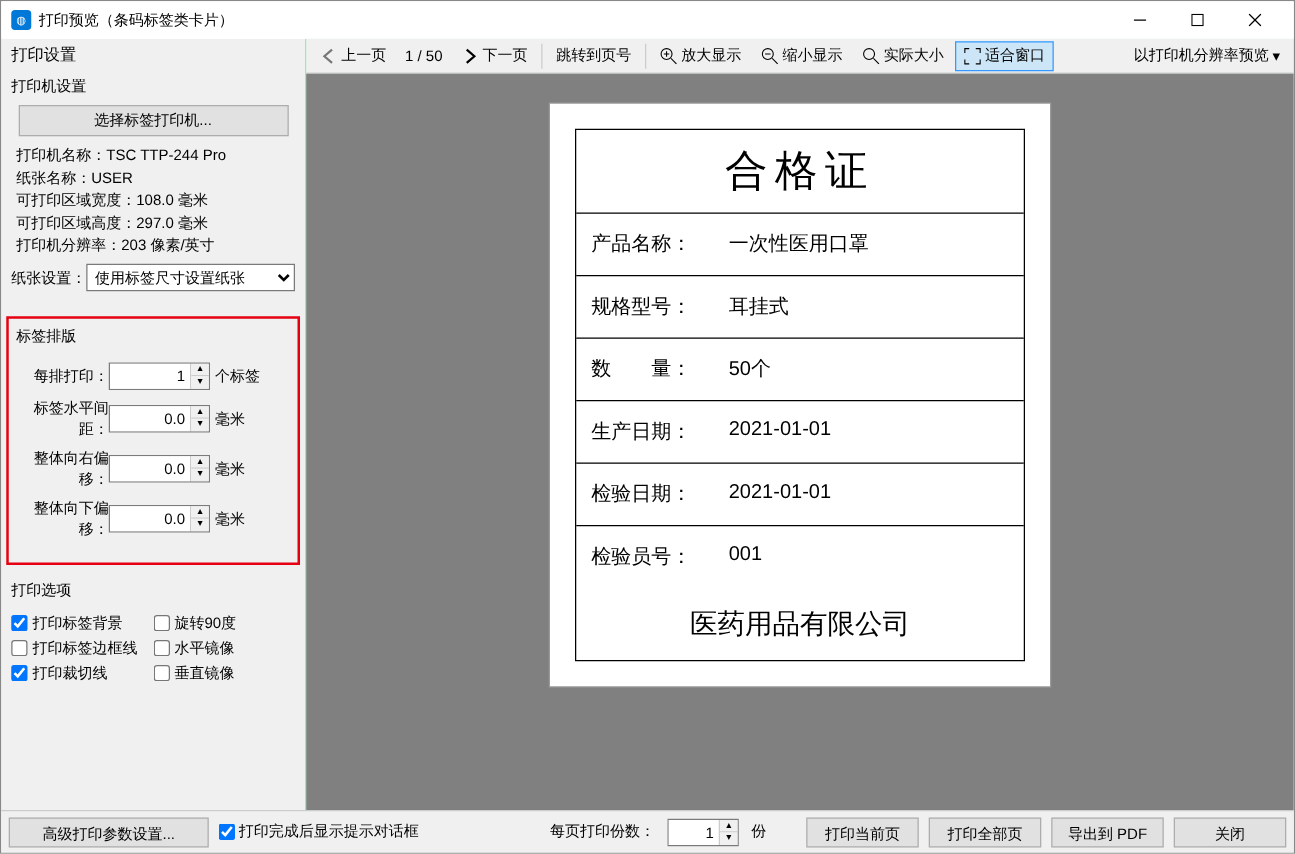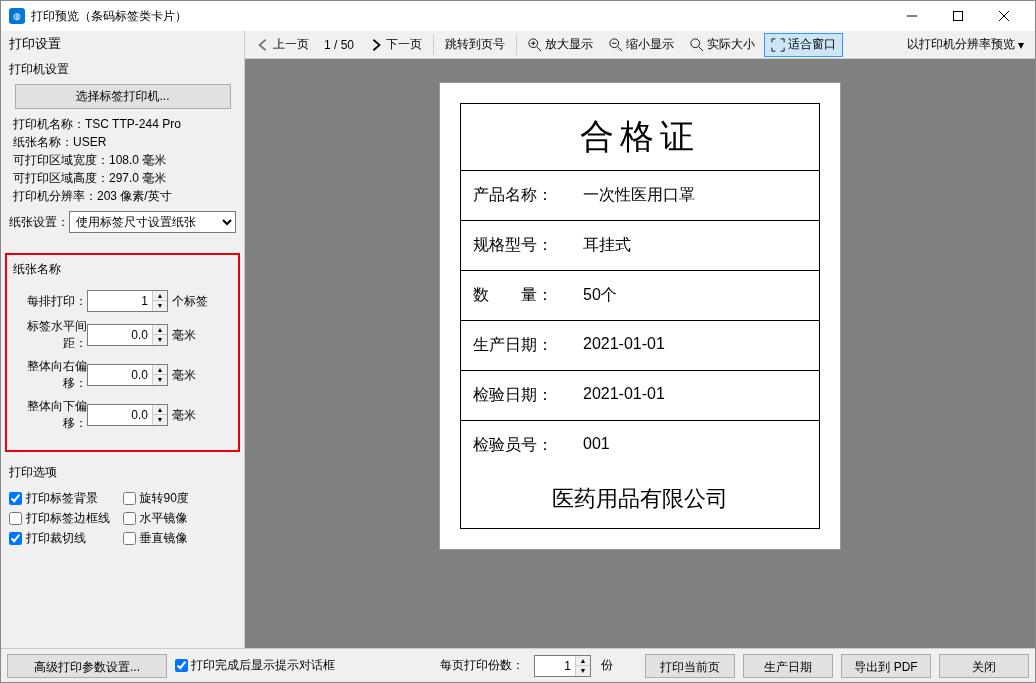--- a/index.html
+++ b/index.html
@@ -94,21 +94,21 @@
           <div class="row">
             <label style="width:60px;text-align:left">纸张设置：</label>
             <select style="flex:1">
               <option>使用标签尺寸设置纸张</option>
             </select>
           </div>
         </div>
       </div>
 
       <div class="group redbox">
-        <div class="group-title">纸张名称</div>
+        <div class="group-title">标签排版</div>
         <div class="group-body">
           <div class="row">
             <label>每排打印：</label>
             <span class="spinner">
                 <input value="1" style="">
                 <span class="arrows">
                   <span>▲</span>
                   <span>▼</span>
                 </span>
               </span>
@@ -291,17 +291,17 @@
     <span class="spinner" style="margin:0 2px">
         <input style="width: 40px;" value="1">
         <span class="arrows">
           <span>▲</span>
           <span>▼</span>
         </span>
       </span>
     <span>份</span>
     <span style="width:16px"></span>
     <span class="btn">打印当前页</span>
-    <span class="btn">生产日期</span>
+    <span class="btn">打印全部页</span>
     <span class="btn">导出到 PDF</span>
     <span class="btn">关闭</span>
   </div>
 </div>
 
 </body></html>

